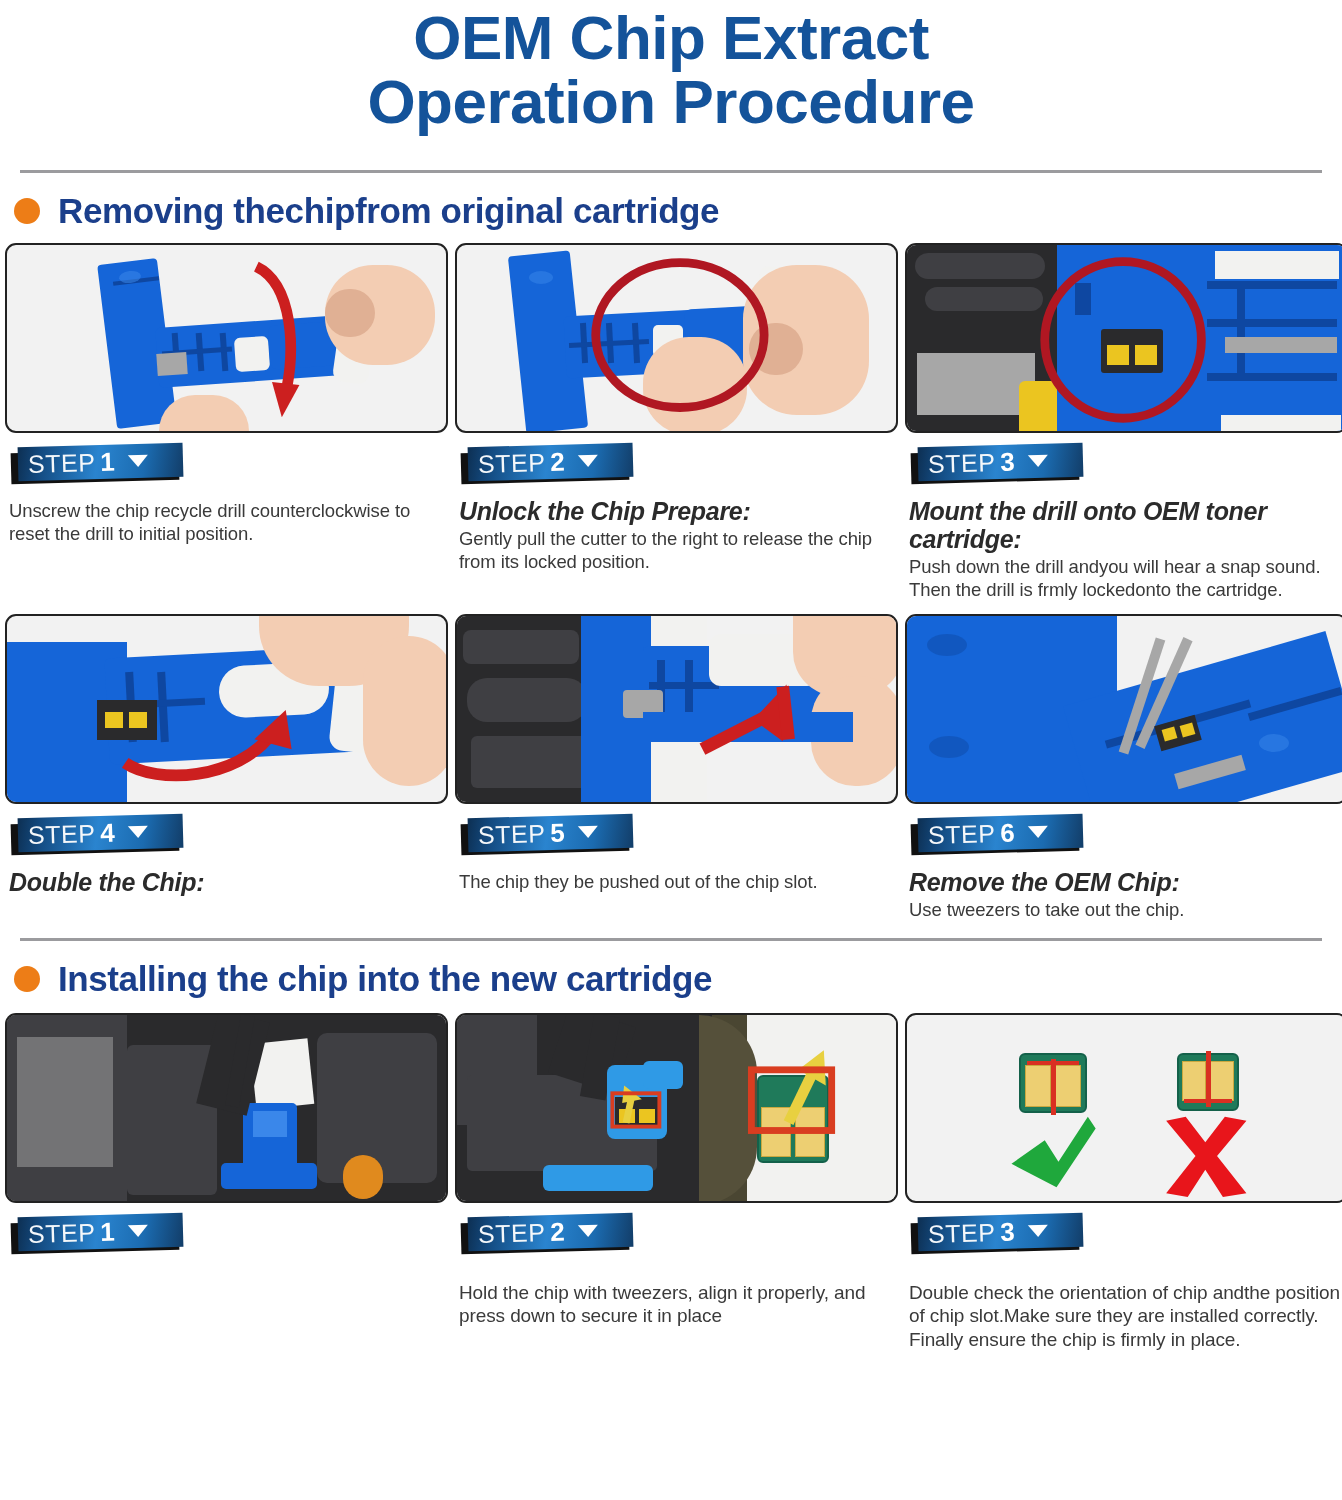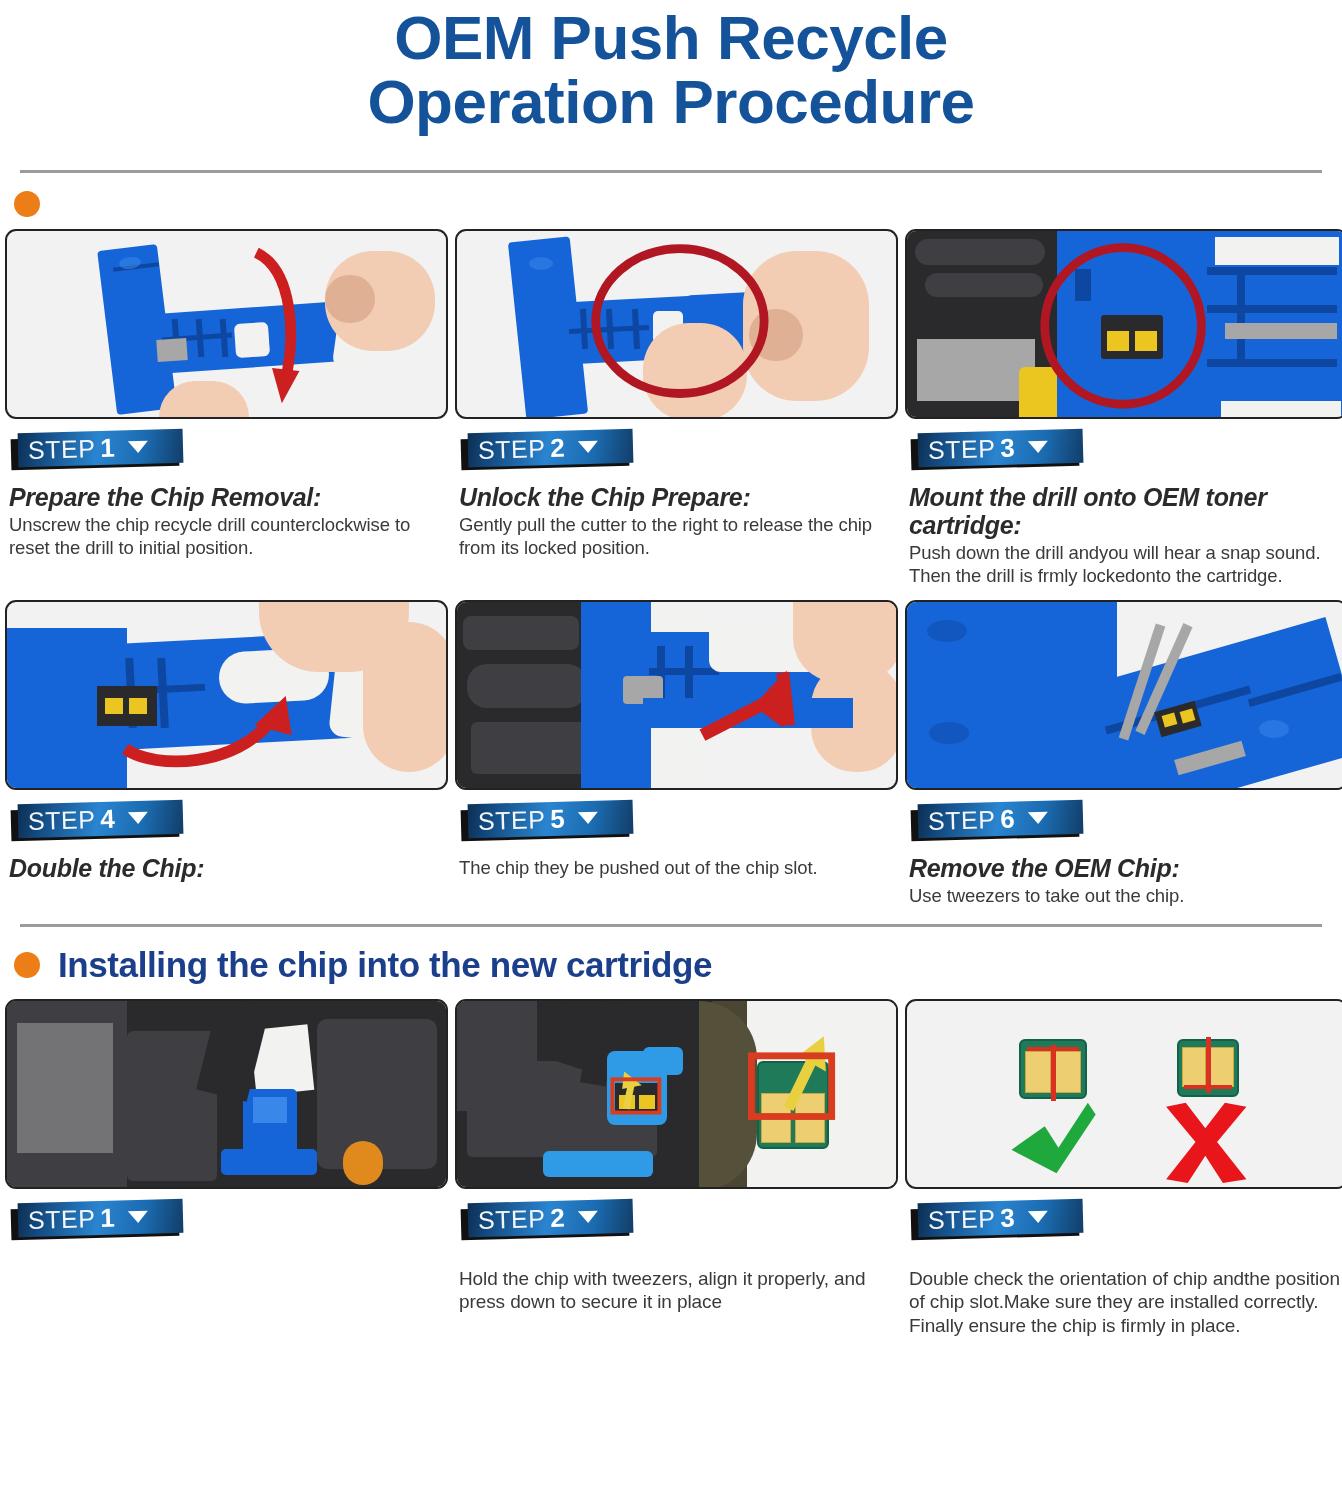--- a/index.html
+++ b/index.html
@@ -159,28 +159,29 @@
     position: absolute;
     background: #edcf72;
     border: 1px solid #c9a83f;
   }
   .chip-bar { position: absolute; background: #d93022; }
 </style>
 </head>
 <body>
 
 <div class="title">
-  <span class="title-line">OEM Push Recycle</span>
+  <span class="title-line">OEM Chip Extract</span>
   <span class="title-line">Operation Procedure</span>
 </div>
 
 <div class="divider top"></div>
 
 <div class="section-header">
   <span class="bullet"></span>
+  <span class="section-title">Removing thechipfrom original cartridge</span>
 </div>
 
 <div class="grid">
 
   <div class="cell">
     <div class="photo">
       <div class="blue" style="left:100px;top:16px;width:60px;height:165px;transform:rotate(-7deg);border-radius:4px;"></div>
       <div class="blue-d" style="left:106px;top:34px;width:46px;height:4px;transform:rotate(-7deg);"></div>
       <div class="blue-l" style="left:112px;top:26px;width:22px;height:12px;border-radius:50%;transform:rotate(-7deg);opacity:.55;"></div>
       <div class="blue" style="left:150px;top:76px;width:200px;height:60px;border-radius:5px;transform:rotate(-4deg);"></div>
@@ -203,21 +204,20 @@
     </div>
     <div class="badge-wrap">
       <div class="badge-shadow"></div>
       <div class="badge">
         <span class="badge-label">STEP</span>
         <span class="badge-num">1</span>
         <span class="badge-caret"></span>
       </div>
     </div>
     <div class="cap-wrap">
-      <div class="cap-title">Prepare the Chip Removal:</div>
       <div class="cap-body">Unscrew the chip recycle drill counterclockwise to reset the drill to initial position.</div>
     </div>
   </div>
 
   <div class="cell">
     <div class="photo">
       <div class="blue" style="left:60px;top:8px;width:62px;height:178px;transform:rotate(-6deg);border-radius:4px;"></div>
       <div class="blue-l" style="left:72px;top:26px;width:24px;height:13px;border-radius:50%;opacity:.5;"></div>
       <div class="blue" style="left:108px;top:66px;width:210px;height:62px;border-radius:5px;transform:rotate(-3deg);"></div>
       <div class="blue-d" style="left:124px;top:78px;width:6px;height:40px;transform:rotate(-3deg);"></div>

